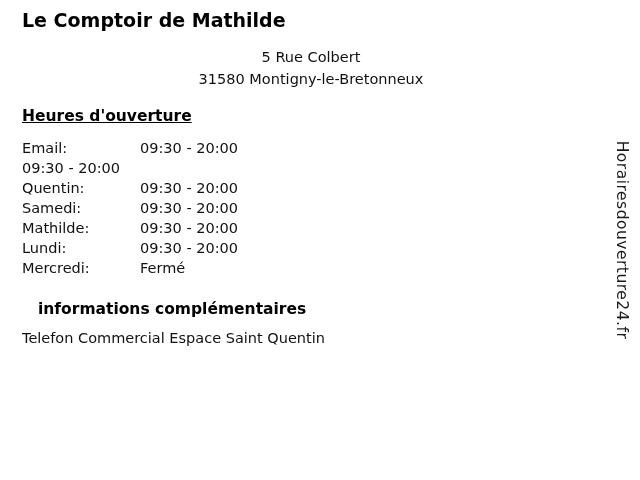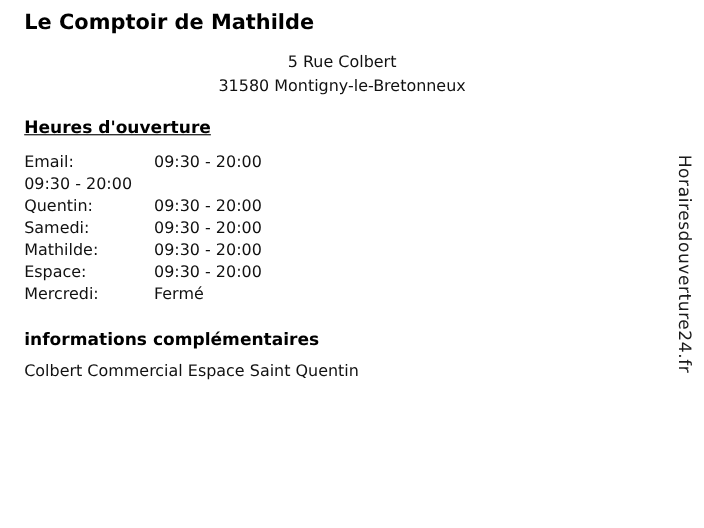--- a/index.html
+++ b/index.html
@@ -60,20 +60,21 @@
   }
   .hours-day {
     width: 118px;
     flex: 0 0 118px;
   }
   .hours-time {
     flex: 1;
   }
   .extra-heading {
     margin-top: 22px;
+    margin-left: 16px;
   }
   .extra-text {
     font-size: 14.5px;
     line-height: 22px;
     margin: 9px 0 0 0;
     white-space: nowrap;
   }
   .watermark {
     position: absolute;
     right: 9px;
@@ -116,29 +117,29 @@
       </div>
       <div class="hours-row">
         <span class="hours-day">Samedi:</span>
         <span class="hours-time">09:30 - 20:00</span>
       </div>
       <div class="hours-row">
         <span class="hours-day">Mathilde:</span>
         <span class="hours-time">09:30 - 20:00</span>
       </div>
       <div class="hours-row">
-        <span class="hours-day">Espace:</span>
+        <span class="hours-day">Lundi:</span>
         <span class="hours-time">09:30 - 20:00</span>
       </div>
       <div class="hours-row">
         <span class="hours-day">Mercredi:</span>
         <span class="hours-time">Fermé</span>
       </div>
     </div>
 
     <h2 class="section-heading extra-heading">informations complémentaires</h2>
 
-    <p class="extra-text">Colbert Commercial Espace Saint Quentin</p>
+    <p class="extra-text">Telefon Commercial Espace Saint Quentin</p>
 
   </div>
 
   <div class="watermark">Horairesdouverture24.fr</div>
 </div>
 
 </body></html>

